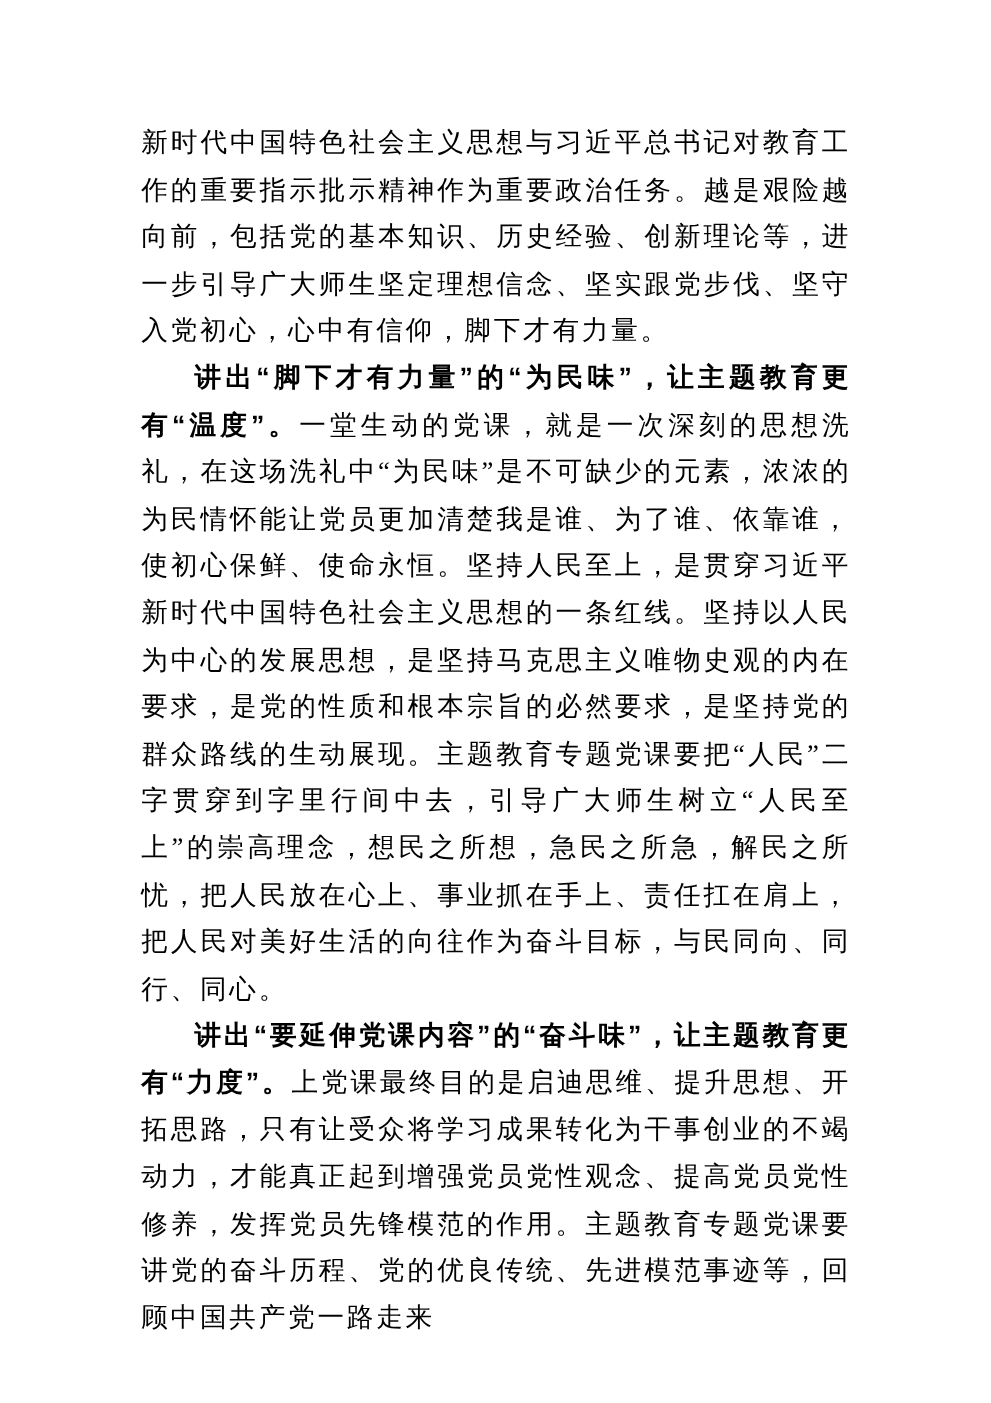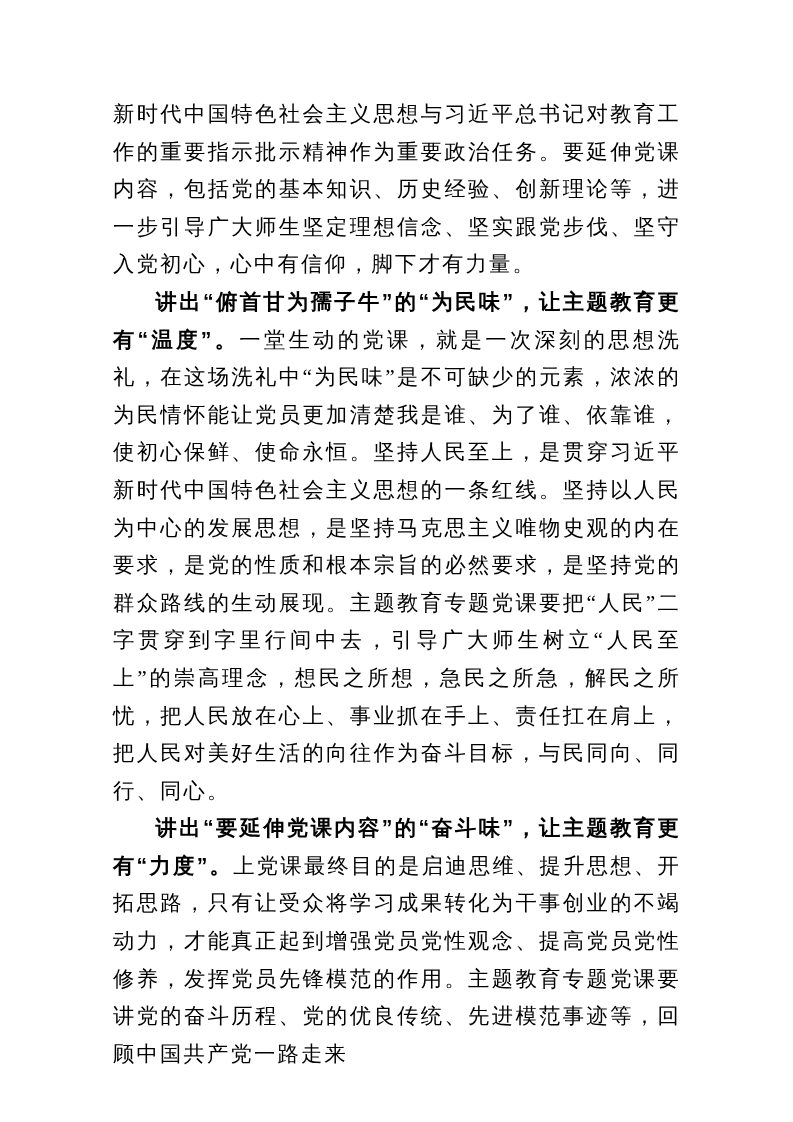--- a/index.html
+++ b/index.html
@@ -37,20 +37,20 @@
     font-weight: 700;
     font-family: "Liberation Sans", "DejaVu Sans", sans-serif;
   }
 </style>
 </head>
 <body>
 
 <div class="page">
   <div class="text-block">
 
-    <p class="para"><span>新时代中国特色社会主义思想与习近平总书记对教育工作的重要指示批示精神作为重要政治任务。要延伸党课内容，包括党的基本知识、历史经验、创新理论等，进一步引导广大师生坚定理想信念、坚实跟党步伐、坚守入党初心，心中有信仰，脚下才有力量。</span></p>
+    <p class="para"><span>新时代中国特色社会主义思想与习近平总书记对教育工作的重要指示批示精神作为重要政治任务。越是艰险越向前，包括党的基本知识、历史经验、创新理论等，进一步引导广大师生坚定理想信念、坚实跟党步伐、坚守入党初心，心中有信仰，脚下才有力量。</span></p>
 
-    <p class="para indent"><span class="lead">讲出“俯首甘为孺子牛”的“为民味”，让主题教育更有“温度”。</span><span>一堂生动的党课，就是一次深刻的思想洗礼，在这场洗礼中“为民味”是不可缺少的元素，浓浓的为民情怀能让党员更加清楚我是谁、为了谁、依靠谁，使初心保鲜、使命永恒。坚持人民至上，是贯穿习近平新时代中国特色社会主义思想的一条红线。坚持以人民为中心的发展思想，是坚持马克思主义唯物史观的内在要求，是党的性质和根本宗旨的必然要求，是坚持党的群众路线的生动展现。主题教育专题党课要把“人民”二字贯穿到字里行间中去，引导广大师生树立“人民至上”的崇高理念，想民之所想，急民之所急，解民之所忧，把人民放在心上、事业抓在手上、责任扛在肩上，把人民对美好生活的向往作为奋斗目标，与民同向、同行、同心。</span></p>
+    <p class="para indent"><span class="lead">讲出“脚下才有力量”的“为民味”，让主题教育更有“温度”。</span><span>一堂生动的党课，就是一次深刻的思想洗礼，在这场洗礼中“为民味”是不可缺少的元素，浓浓的为民情怀能让党员更加清楚我是谁、为了谁、依靠谁，使初心保鲜、使命永恒。坚持人民至上，是贯穿习近平新时代中国特色社会主义思想的一条红线。坚持以人民为中心的发展思想，是坚持马克思主义唯物史观的内在要求，是党的性质和根本宗旨的必然要求，是坚持党的群众路线的生动展现。主题教育专题党课要把“人民”二字贯穿到字里行间中去，引导广大师生树立“人民至上”的崇高理念，想民之所想，急民之所急，解民之所忧，把人民放在心上、事业抓在手上、责任扛在肩上，把人民对美好生活的向往作为奋斗目标，与民同向、同行、同心。</span></p>
 
     <p class="para indent"><span class="lead">讲出“要延伸党课内容”的“奋斗味”，让主题教育更有“力度”。</span><span>上党课最终目的是启迪思维、提升思想、开拓思路，只有让受众将学习成果转化为干事创业的不竭动力，才能真正起到增强党员党性观念、提高党员党性修养，发挥党员先锋模范的作用。主题教育专题党课要讲党的奋斗历程、党的优良传统、先进模范事迹等，回顾中国共产党一路走来</span></p>
 
   </div>
 </div>
 
 </body></html>

